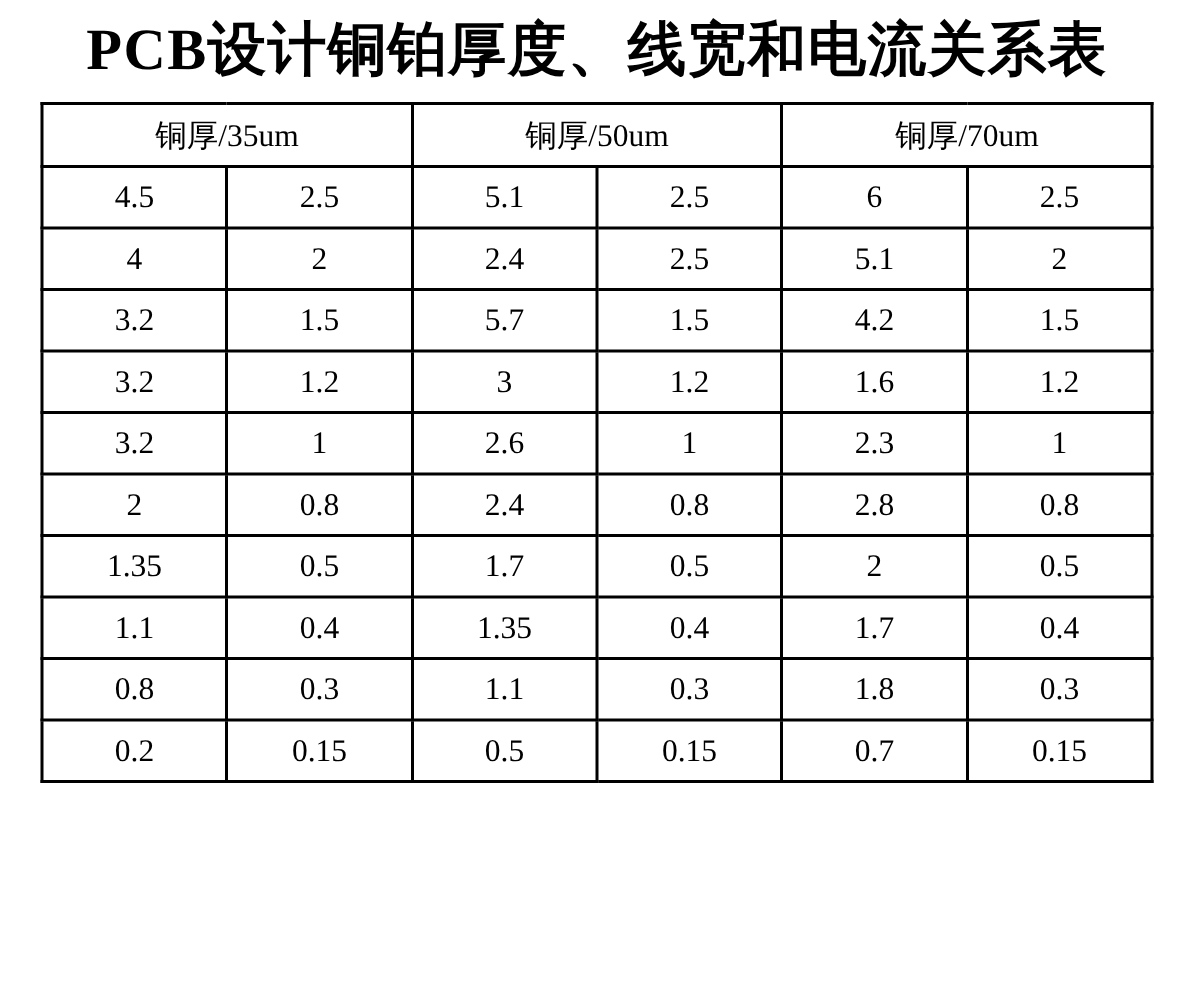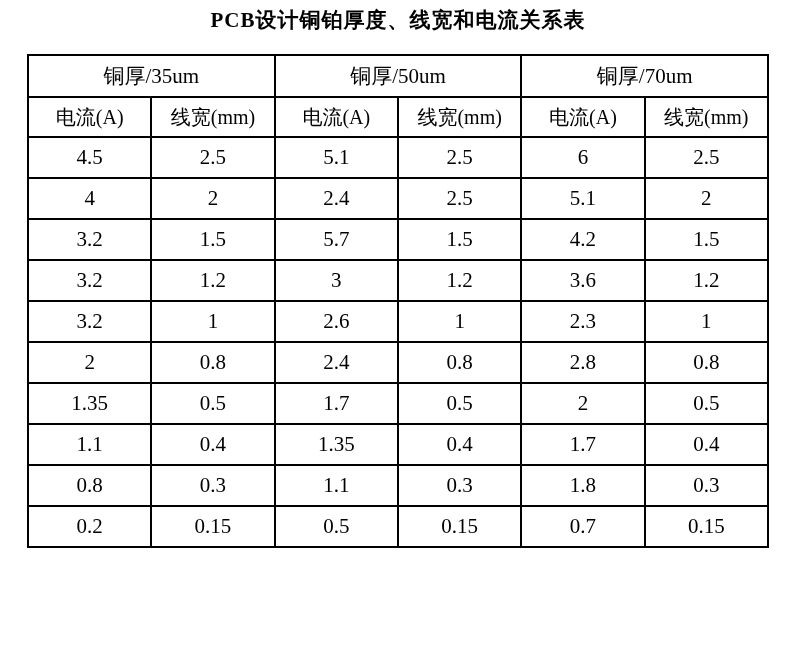--- a/index.html
+++ b/index.html
@@ -15,30 +15,30 @@
     overflow: hidden;
   }
   .page {
     width: 796px;
     height: 672px;
     position: relative;
     box-sizing: border-box;
   }
   .title {
     text-align: center;
-    font-size: 21px;
+    font-size: 39px;
     font-weight: 700;
     letter-spacing: 1px;
     padding-top: 6px;
     padding-bottom: 8px;
     font-family: "Liberation Serif", "DejaVu Serif", serif;
   }
   table.pcb {
     border-collapse: collapse;
-    margin: 12px auto;
+    margin: 0 auto;
     width: 742px;
     table-layout: fixed;
   }
   table.pcb td {
     border: 2px solid #000000;
     text-align: center;
     vertical-align: middle;
     font-size: 21px;
     height: 38px;
     padding: 0;
@@ -64,28 +64,20 @@
 
   <div class="title">PCB设计铜铂厚度、线宽和电流关系表</div>
 
   <table class="pcb">
     <tbody>
       <tr>
         <td class="grp" colspan="2">铜厚/35um</td>
         <td class="grp" colspan="2">铜厚/50um</td>
         <td class="grp" colspan="2">铜厚/70um</td>
       </tr>
-      <tr>
-        <td class="sub">电流(A)</td>
-        <td class="sub">线宽(mm)</td>
-        <td class="sub">电流(A)</td>
-        <td class="sub">线宽(mm)</td>
-        <td class="sub">电流(A)</td>
-        <td class="sub">线宽(mm)</td>
-      </tr>
 
       <tr>
         <td class="val">4.5</td>
         <td class="val">2.5</td>
         <td class="val">5.1</td>
         <td class="val">2.5</td>
         <td class="val">6</td>
         <td class="val">2.5</td>
       </tr>
       <tr>
@@ -102,21 +94,21 @@
         <td class="val">5.7</td>
         <td class="val">1.5</td>
         <td class="val">4.2</td>
         <td class="val">1.5</td>
       </tr>
       <tr>
         <td class="val">3.2</td>
         <td class="val">1.2</td>
         <td class="val">3</td>
         <td class="val">1.2</td>
-        <td class="val">3.6</td>
+        <td class="val">1.6</td>
         <td class="val">1.2</td>
       </tr>
       <tr>
         <td class="val">3.2</td>
         <td class="val">1</td>
         <td class="val">2.6</td>
         <td class="val">1</td>
         <td class="val">2.3</td>
         <td class="val">1</td>
       </tr>

